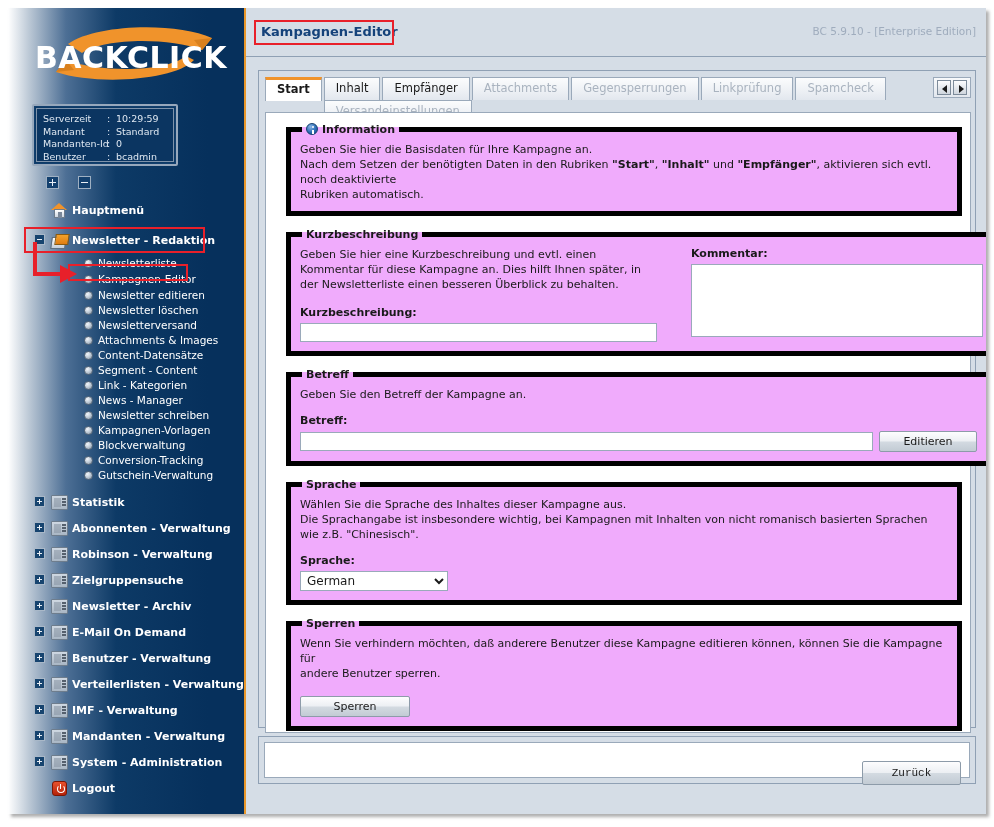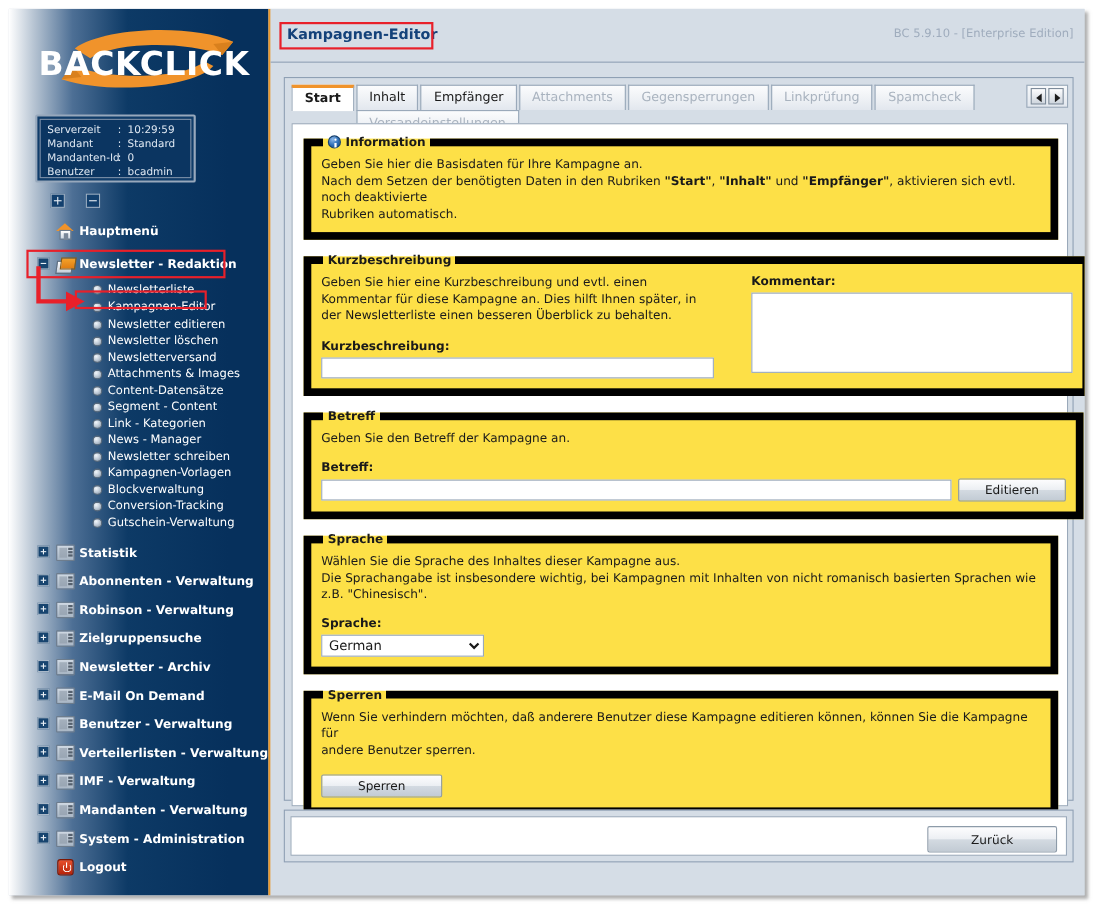--- a/index.html
+++ b/index.html
@@ -258,25 +258,25 @@
     position: relative;
     width: 706px; height: 621px;
     background: #ffffff;
     border: 1px solid #9aa9ba;
     margin-top: -1px;
     padding: 10px 8px;
   }
 
   
   fieldset.grp {
-    border: 7px solid #000000;
-    margin: 0 0 12px 2px;
+    border: 5px solid #000000;
+    margin: 0 0 12px 12px;
     padding: 6px 9px 9px 9px;
     position: relative;
-    background: #fde047;
+    background: #f0abfc;
   }
   fieldset.grp > legend {
     font-size: 11px; font-weight: bold; color: #1a1a1a;
     padding: 0 4px; margin-left: 2px;
   }
   .grp p, .grp div.txt {
     margin: 0; font-size: 11px; color: #1a1a1a; line-height: 15px;
   }
   .info-icon {
     display: inline-block; width: 12px; height: 12px; border-radius: 50%;
@@ -334,22 +334,22 @@
     border: 1px solid #8fa0b4;
     background: #d5dde6;
     padding: 5px;
   }
   #footerbar .inner {
     width: 706px; height: 36px;
     background: #ffffff; border: 1px solid #9aa9ba;
     position: relative;
   }
   #btn-zurueck {
-    position: absolute; right: 8px; top: 8px;
-    width: 118px; height: 24px;
+    position: absolute; right: 8px; top: 18px;
+    width: 99px; height: 24px; font-family: Liberation Mono, monospace;
   }
 </style>
 </head>
 <body>
 
 <div id="page">
  <div id="frame">
 
   <div id="sidebar">
 

